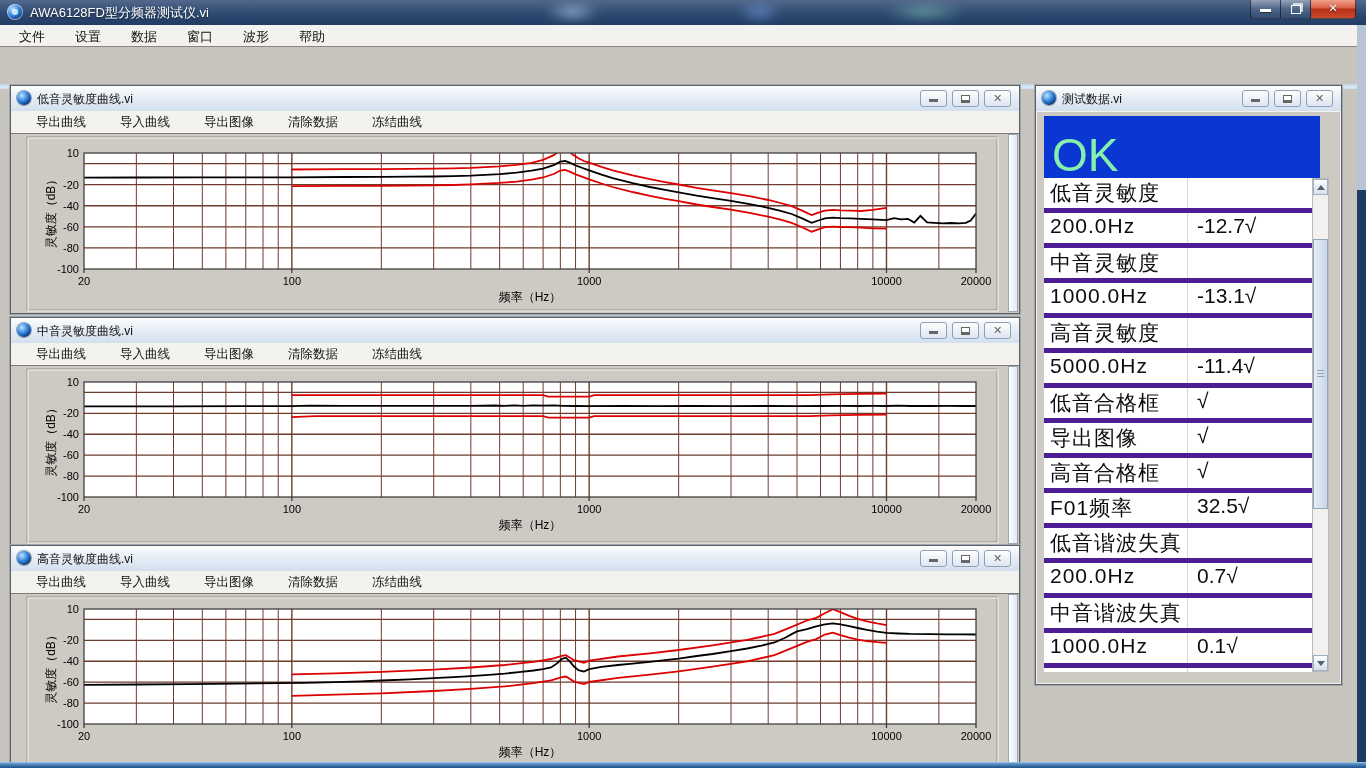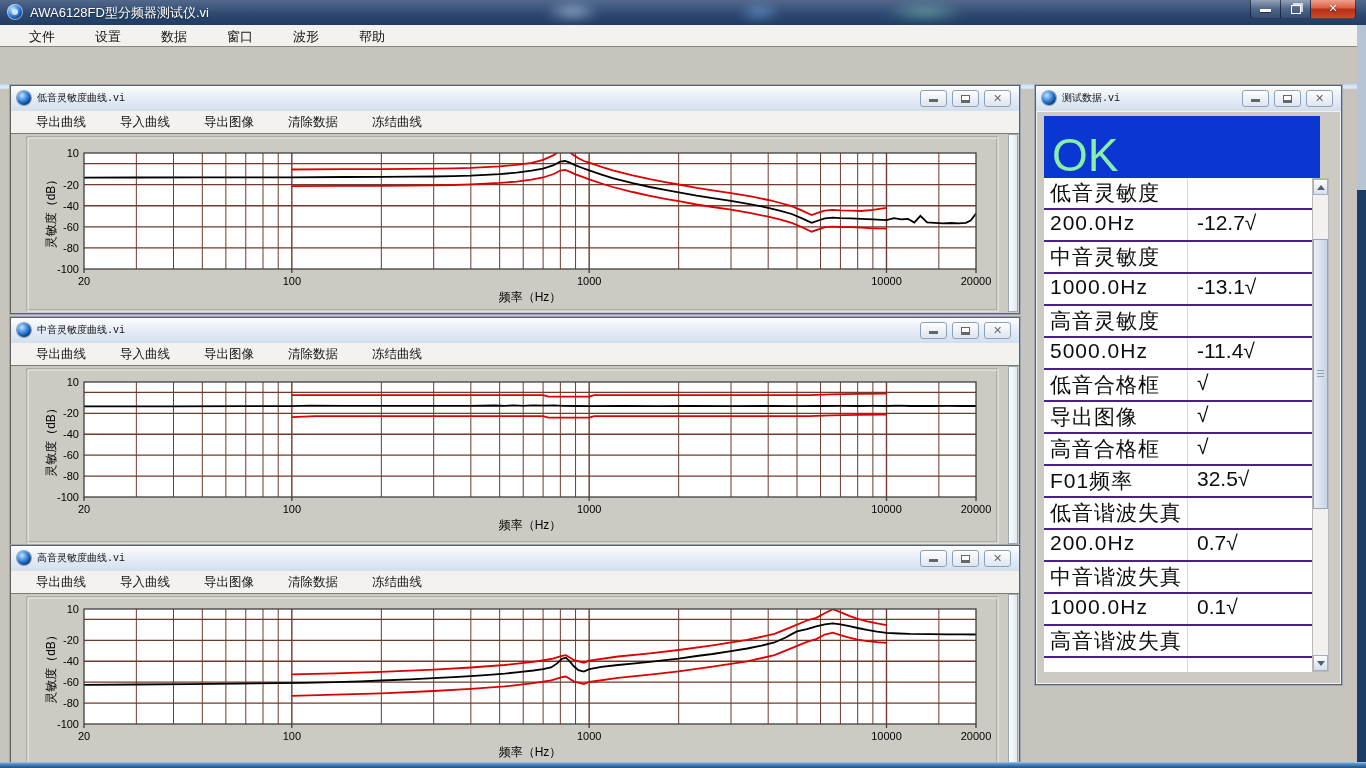--- a/index.html
+++ b/index.html
@@ -22,56 +22,56 @@
     color:#fff;font-size:11px;line-height:17px;text-align:center;box-sizing:border-box;}
   .winbtn.min{width:31px;border-radius:0 0 0 3px;}
   .winbtn.res{width:30px;border-left:none;}
   .winbtn.cls{width:45px;border-left:none;border-radius:0 0 3px 0;
     background:linear-gradient(#f0a18c,#d95f43 45%,#b92f16 50%,#c84a2c);}
   .glyph-min{display:inline-block;width:11px;height:3px;background:#fff;box-shadow:0 1px 1px rgba(0,0,0,.5);margin-top:9px;}
   .glyph-res{display:inline-block;width:8px;height:7px;border:1px solid #fff;margin-top:5px;box-shadow:2px -2px 0 -0px rgba(255,255,255,.7);}
   .glyph-x{font-weight:bold;text-shadow:0 1px 2px rgba(0,0,0,.6);}
   .menubar{position:absolute;left:0;top:25px;width:100%;height:21px;background:#f3f2ef;
     border-bottom:1px solid #8a8781;}
-  .mitem{display:inline-block;padding:3px 11px 0 29px;font-size:13px;color:#111;font-family:Liberation Serif, serif;}
+  .mitem{display:inline-block;padding:3px 11px 0 19px;font-size:13px;color:#111;font-family:Liberation Serif, serif;}
   .toolbar{position:absolute;left:0;top:47px;width:100%;height:37px;background:#c9c6bf;}
   .tbtn{position:absolute;top:10px;width:85px;height:25px;background:linear-gradient(#dedbd4,#c9c6bf);
     border:1px solid #6f6c66;border-radius:2px;box-shadow:1px 1px 0 #8a8781,-1px -1px 0 #f4f3f0 inset;
     font-size:13px;color:#000;text-align:center;line-height:24px;}
   .tfield{position:absolute;left:210px;top:9px;width:368px;height:25px;background:#d9d6d0;
     border-top:1px solid #f2f1ee;border-left:1px solid #f2f1ee;border-right:2px solid #7d7a74;border-bottom:2px solid #7d7a74;}
   .bluesep{position:absolute;left:0;top:84px;width:100%;height:5px;
     background:linear-gradient(#b9d4ea,#ddeaf6 60%,#cbdff0);}
   
   .child{position:absolute;background:#cdcac3;border:1px solid #62605c;box-shadow:0 0 0 1px #9aa7b6;}
   .ctitle{position:absolute;left:0;top:0;right:0;height:25px;
     background:linear-gradient(#fdfefe,#e7eef7 45%,#d3dfee);border-bottom:1px solid #9fb0c4;}
   .cicon{position:absolute;left:6px;top:5px;width:14px;height:14px;border-radius:50%;
     background:radial-gradient(circle at 35% 32%,#bfe4ff,#2d7fdc 45%,#0a2a60 80%);
     box-shadow:0 0 0 1px rgba(90,110,140,.6);}
-  .ctext{position:absolute;left:26px;top:5px;font-size:10px;color:#111;white-space:nowrap;font-family:Liberation Mono, monospace;}
+  .ctext{position:absolute;left:26px;top:5px;font-size:12px;color:#111;white-space:nowrap;}
   .cbtns{position:absolute;right:8px;top:4px;display:flex;gap:5px;}
   .cbtn{width:27px;height:17px;border:1px solid #8fa0b5;border-radius:3px;
     background:linear-gradient(#fefefe,#dde6f1);box-sizing:border-box;text-align:center;
     color:#555;font-size:10px;line-height:14px;}
   .g2min{display:inline-block;width:9px;height:3px;background:#666;margin-top:8px;}
   .g2res{display:inline-block;width:7px;height:6px;border:1px solid #666;margin-top:4px;background:#fff;box-shadow:0 -2px 0 -0px #666 inset;}
   .g2x{color:#666;font-weight:bold;font-size:11px;}
   .cmenu{position:absolute;left:0;top:25px;right:0;height:22px;background:#f3f2ef;border-bottom:1px solid #7d7a74;}
   .cmitem{display:inline-block;padding:3px 9px 0 25px;font-size:12.5px;color:#111;}
   .cpanel{position:absolute;left:0;top:48px;right:0;bottom:0;background:#cdcac3;}
   .vscroll{position:absolute;right:1px;top:0;bottom:1px;width:10px;
     background:linear-gradient(to right,#ffffff,#dfe8f2);border:1px solid #9aa7b6;box-sizing:border-box;}
   
   .dcontent{position:absolute;left:0;top:25px;right:0;bottom:0;background:#cdcac3;border:1px solid #f4f3f0;}
   .okbanner{position:absolute;left:7px;top:4px;width:276px;height:62px;background:#0a36d2;}
   .oktext{position:absolute;left:8px;top:12px;font-size:46px;color:#86efac;line-height:54px;}
   .dtable{position:absolute;left:7px;top:66px;width:276px;bottom:11px;background:#fff;overflow:hidden;}
   .dvline{position:absolute;left:143px;top:0;bottom:0;width:1px;background:#d8d8d8;}
-  .drow{position:relative;height:30px;border-bottom:2px solid #4c1d95;}
+  .drow{position:relative;height:30px;border-bottom:5px solid #4c1d95;}
   .dlbl{position:absolute;left:6px;top:1px;font-size:21px;color:#0c0c0c;letter-spacing:1px;}
   .dval{position:absolute;left:153px;top:1px;font-size:21px;color:#0c0c0c;}
   .sbar{position:absolute;right:11px;top:66px;width:17px;bottom:11px;background:#f2f1ef;border:1px solid #b9b9b9;box-sizing:border-box;}
   .sbtn{position:absolute;left:0;width:15px;height:16px;background:linear-gradient(#fdfdfd,#d7dfe9);
     border:1px solid #9fb0c4;box-sizing:border-box;}
   .tri{position:absolute;left:3px;width:0;height:0;border-left:4px solid transparent;border-right:4px solid transparent;}
   .tri.up{top:5px;border-bottom:5px solid #4f6172;}
   .tri.dn{top:5px;border-top:5px solid #4f6172;}
   .sthumb{position:absolute;left:0;width:15px;background:linear-gradient(to right,#e8eef6,#c9d5e4);
     border:1px solid #93a5ba;box-sizing:border-box;}

